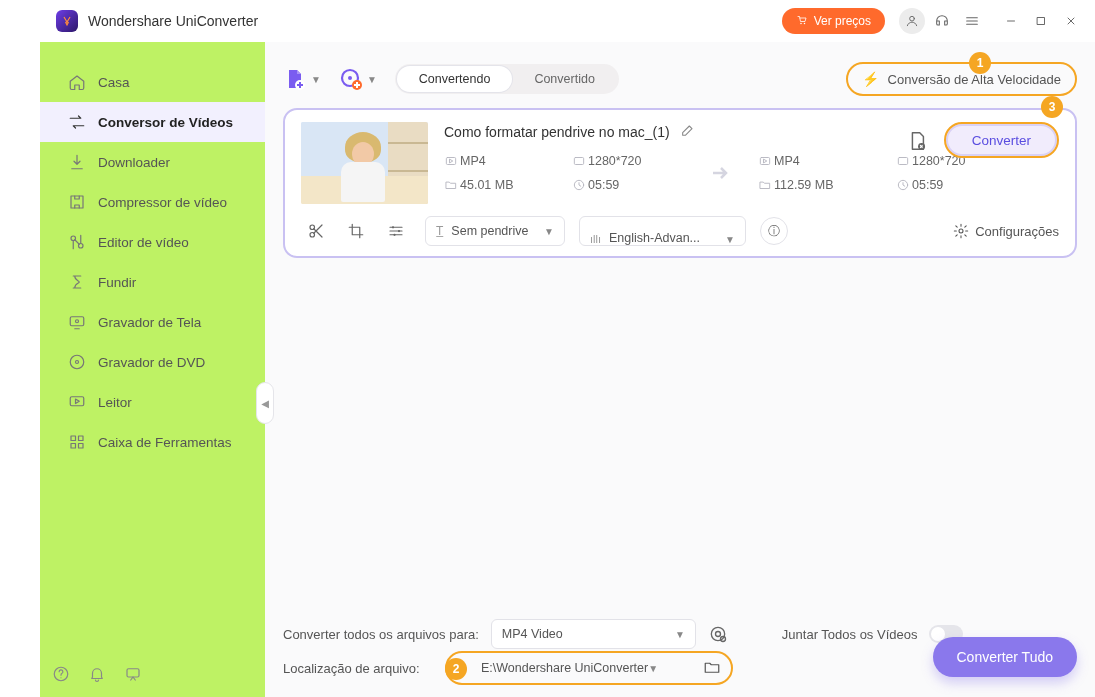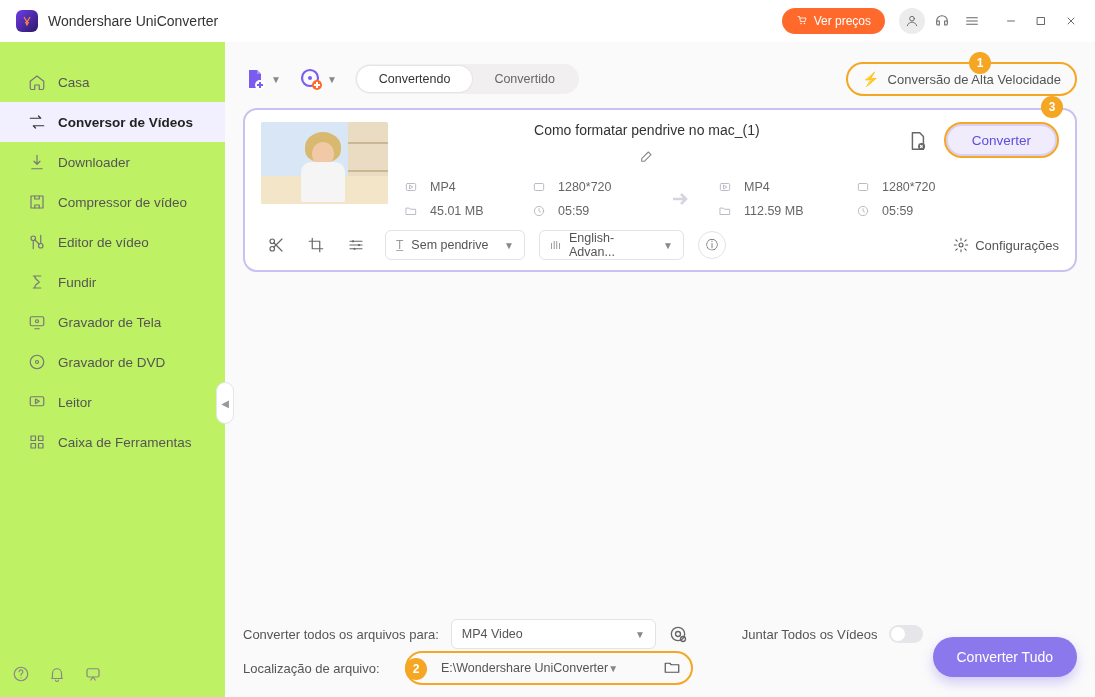--- a/index.html
+++ b/index.html
@@ -1,17 +1,17 @@
 <!DOCTYPE html>
 <html><head>
 <meta charset="utf-8">
 <style>
   * { box-sizing: border-box; margin: 0; padding: 0; }
   html, body { width: 1095px; height: 697px; font-family: -apple-system, BlinkMacSystemFont, "Segoe UI", Arial, sans-serif; background: #fff; overflow: hidden; color: #333; }
-  .app { width: 1095px; height: 697px; display: flex; flex-direction: column; background: #fff; }
+  .app { width: 1095px; height: 697px; display: flex; flex-direction: column; background: #fff; padding-left: 40px; }
 
   
   .titlebar { height: 42px; display: flex; align-items: center; padding: 0 16px; border-bottom: 0; }
   .logo-box { width: 22px; height: 22px; border-radius: 6px; background: linear-gradient(135deg,#6d3de6,#2d1769); display:flex; align-items:center; justify-content:center; margin-right:10px;}
   .logo-box svg { width:12px; height:12px; }
   .app-title { font-size: 14px; color:#333; font-weight:500;}
   .titlebar-spacer { flex:1; }
   .pill-btn { display:inline-flex; align-items:center; gap:6px; background:#ff6a2c; color:#fff; border-radius:14px; height:26px; padding:0 14px; font-size:12px; cursor:pointer; margin-right:10px;}
   .title-icon { width:26px; height:26px; border-radius:50%; display:flex; align-items:center; justify-content:center; color:#666; cursor:pointer; margin-left:4px;}
   .title-icon.rounded { background:#ececec; }
@@ -47,38 +47,38 @@
   .wall { position:absolute; top:0; left:0; right:40px; bottom:28px; background:#d9e6f5;}
   .shelf { position:absolute; top:0; right:0; width:40px; bottom:0; background:#e9dcc3;}
   .shelf::before, .shelf::after { content:""; position:absolute; left:0; right:0; height:2px; background:#c9b893;}
   .shelf::before { top:20px;} .shelf::after { top:48px;}
   .desk { position:absolute; bottom:0; left:0; right:0; height:28px; background:#f3e6c8;}
   .person { position:absolute; left:34px; top:10px; width:56px; height:68px;}
   .person .hair { position:absolute; top:0; left:10px; width:36px; height:30px; background:#d9b96f; border-radius:50% 50% 40% 40%;}
   .person .face { position:absolute; top:10px; left:17px; width:22px; height:24px; background:#f2c9a6; border-radius:50%;}
   .person .body { position:absolute; top:30px; left:6px; width:44px; height:40px; background:#f5f5f5; border-radius:10px 10px 2px 2px;}
   .meta { flex:1; min-width:0; }
-  .file-title-row { display:flex; align-items:center; gap:10px;flex-direction:column;}
+  .file-title-row { display:flex; align-items:center; gap:10px;}
   .file-title { font-size:14px; color:#333;}
   .edit-ic { color:#888; cursor:pointer; }
   .grid { display:grid; grid-template-columns: 110px 110px 40px 120px 110px; row-gap:10px; column-gap:18px; margin-top:12px; align-items:center; font-size:12.5px; color:#666;}
-  .cell { display:flex; align-items:flex-start; gap:12px; white-space:nowrap;}
+  .cell { display:flex; align-items:flex-start; gap:2px; white-space:nowrap;}
   .cell svg { width:14px; height:14px; color:#b6b6bf;}
   .arrow-cell { grid-row: span 2; display:flex; align-items:center; justify-content:center;}
   .arrow-cell svg { width:24px; height:24px; color:#d5d5e0;}
   .right-actions { display:flex; align-items:center; gap:18px; margin-left:auto;}
   .doc-ic { width:20px; height:20px; color:#666; cursor:pointer;}
   .convert-btn { border:2px solid #f5a623; border-radius:20px; background:#f1ecfc; color:#5a4de0; height:36px; padding:0 26px; font-size:13.5px; cursor:pointer; display:flex; align-items:center; box-shadow: inset 0 0 0 2px #d9d1f5; position:relative;}
 
   .card-bottom { display:flex; align-items:center; gap:14px; margin-top:12px;}
   .mini-ic { width:18px; height:18px; color:#666; cursor:pointer;}
   .mini-group { display:flex; gap:22px; margin-left:6px; margin-right:6px;}
   .dd { height:30px; border:1px solid #e2e2e8; border-radius:6px; background:#fff; display:flex; align-items:center; padding:0 10px; font-size:12.5px; color:#555; gap:8px; cursor:pointer;}
   .dd .caret { margin-left:auto; color:#888; font-size:10px;}
-  .dd.w1 { width:140px;} .dd.w2 { width:145px;}
+  .dd.w1 { width:140px;} .dd.w2 { width:167px;align-items:flex-end;}
   .info-circle { width:28px; height:28px; border:1px solid #e2e2e8; border-radius:50%; display:flex; align-items:center; justify-content:center; font-size:12px; color:#666; cursor:pointer;}
   .settings-link { margin-left:auto; display:flex; align-items:center; gap:6px; font-size:13px; color:#555; cursor:pointer;}
 
   
   .footer { margin-top:auto; position:relative;}
   .footer-row { display:flex; align-items:center; gap:12px; height:34px; font-size:13px; color:#555;}
   .footer-label { min-width:188px;}
   .dd.wf { width:205px;}
   .outline-ic { width:20px; height:20px; color:#666; cursor:pointer;}
   .toggle { width:34px; height:18px; background:#e5e5ea; border-radius:10px; position:relative; cursor:pointer;}

